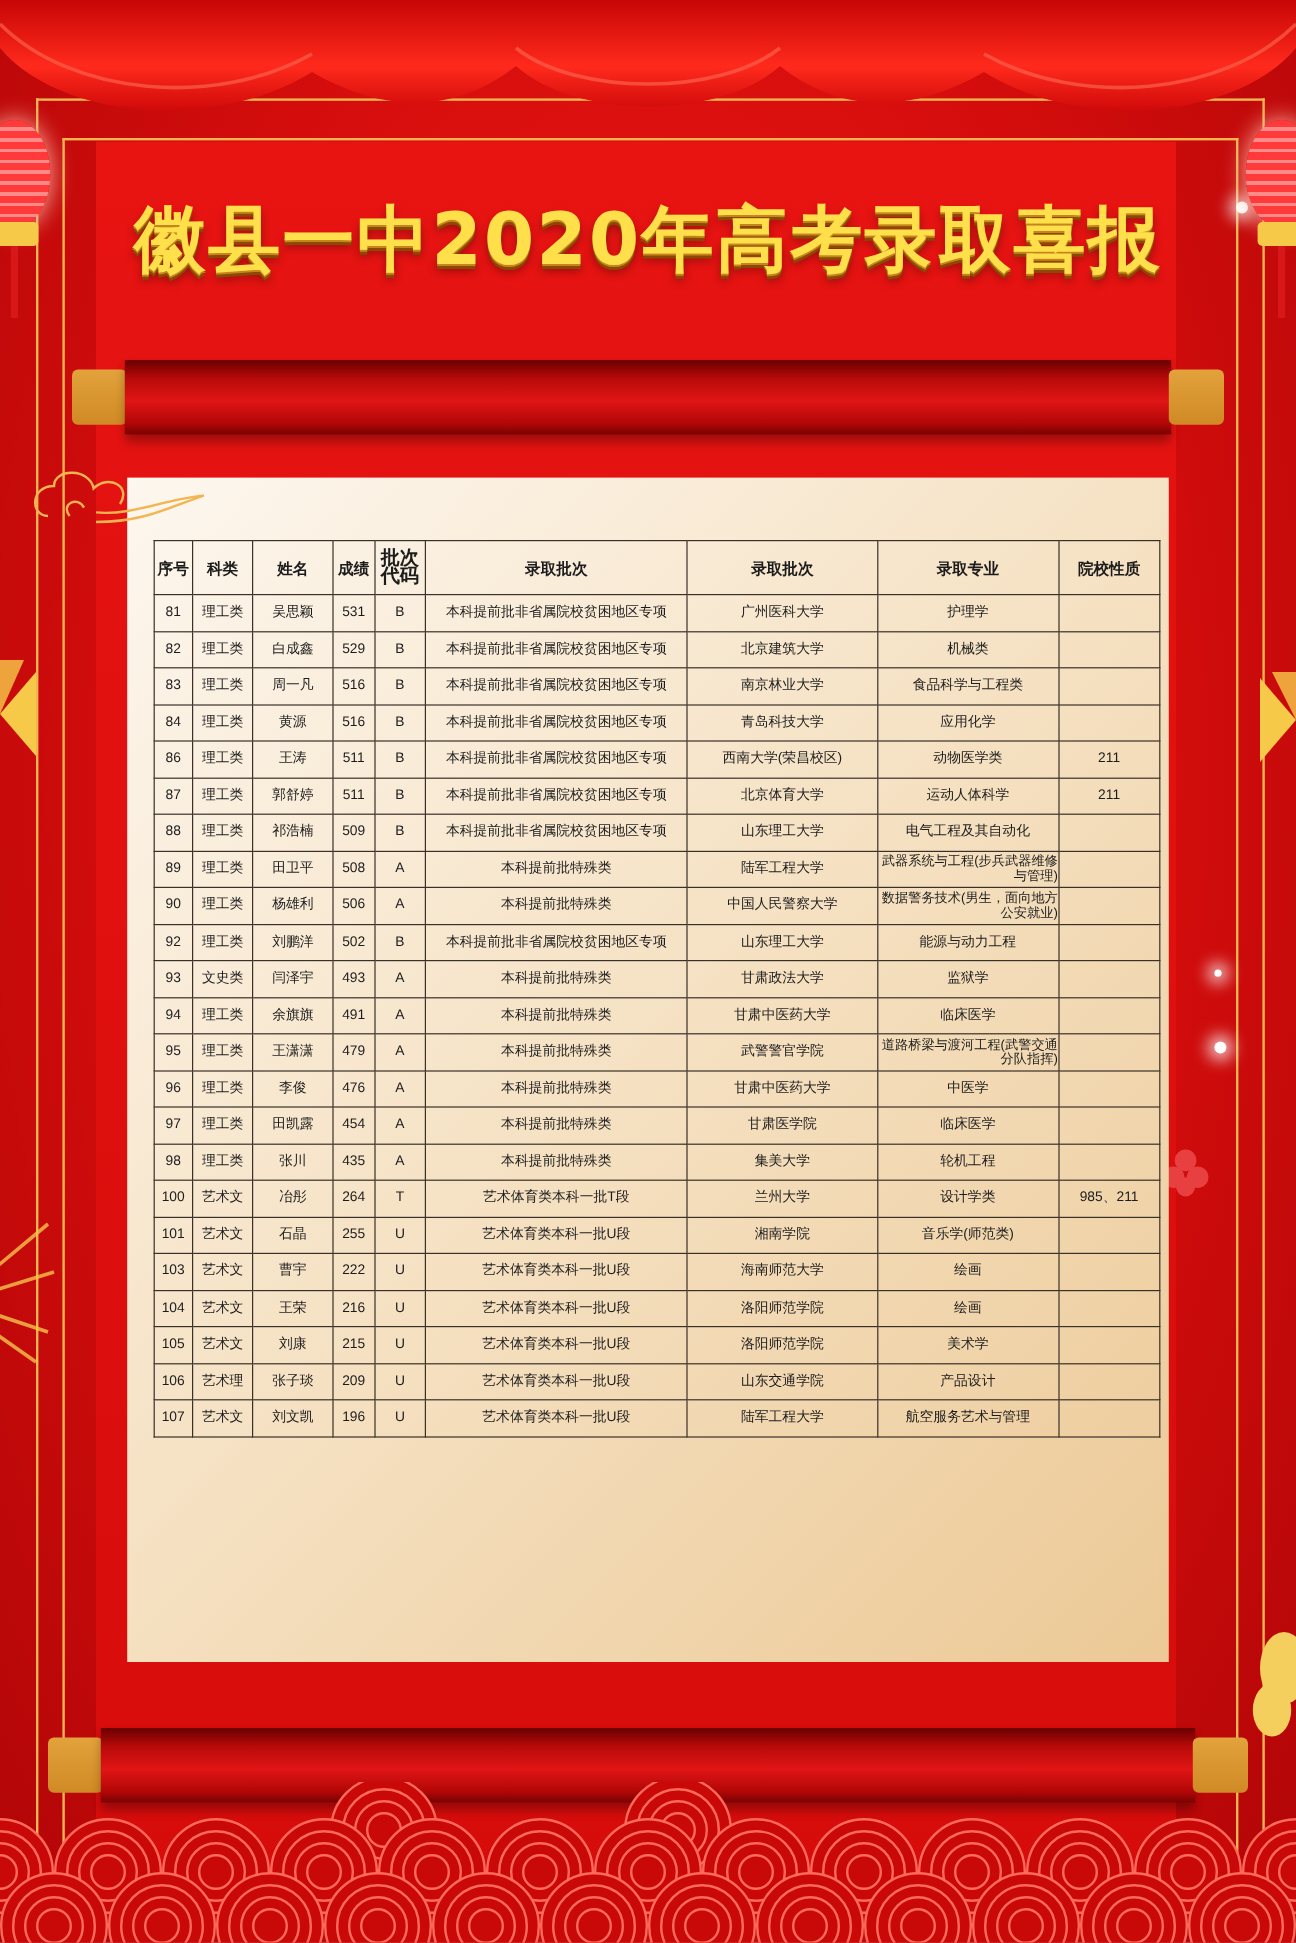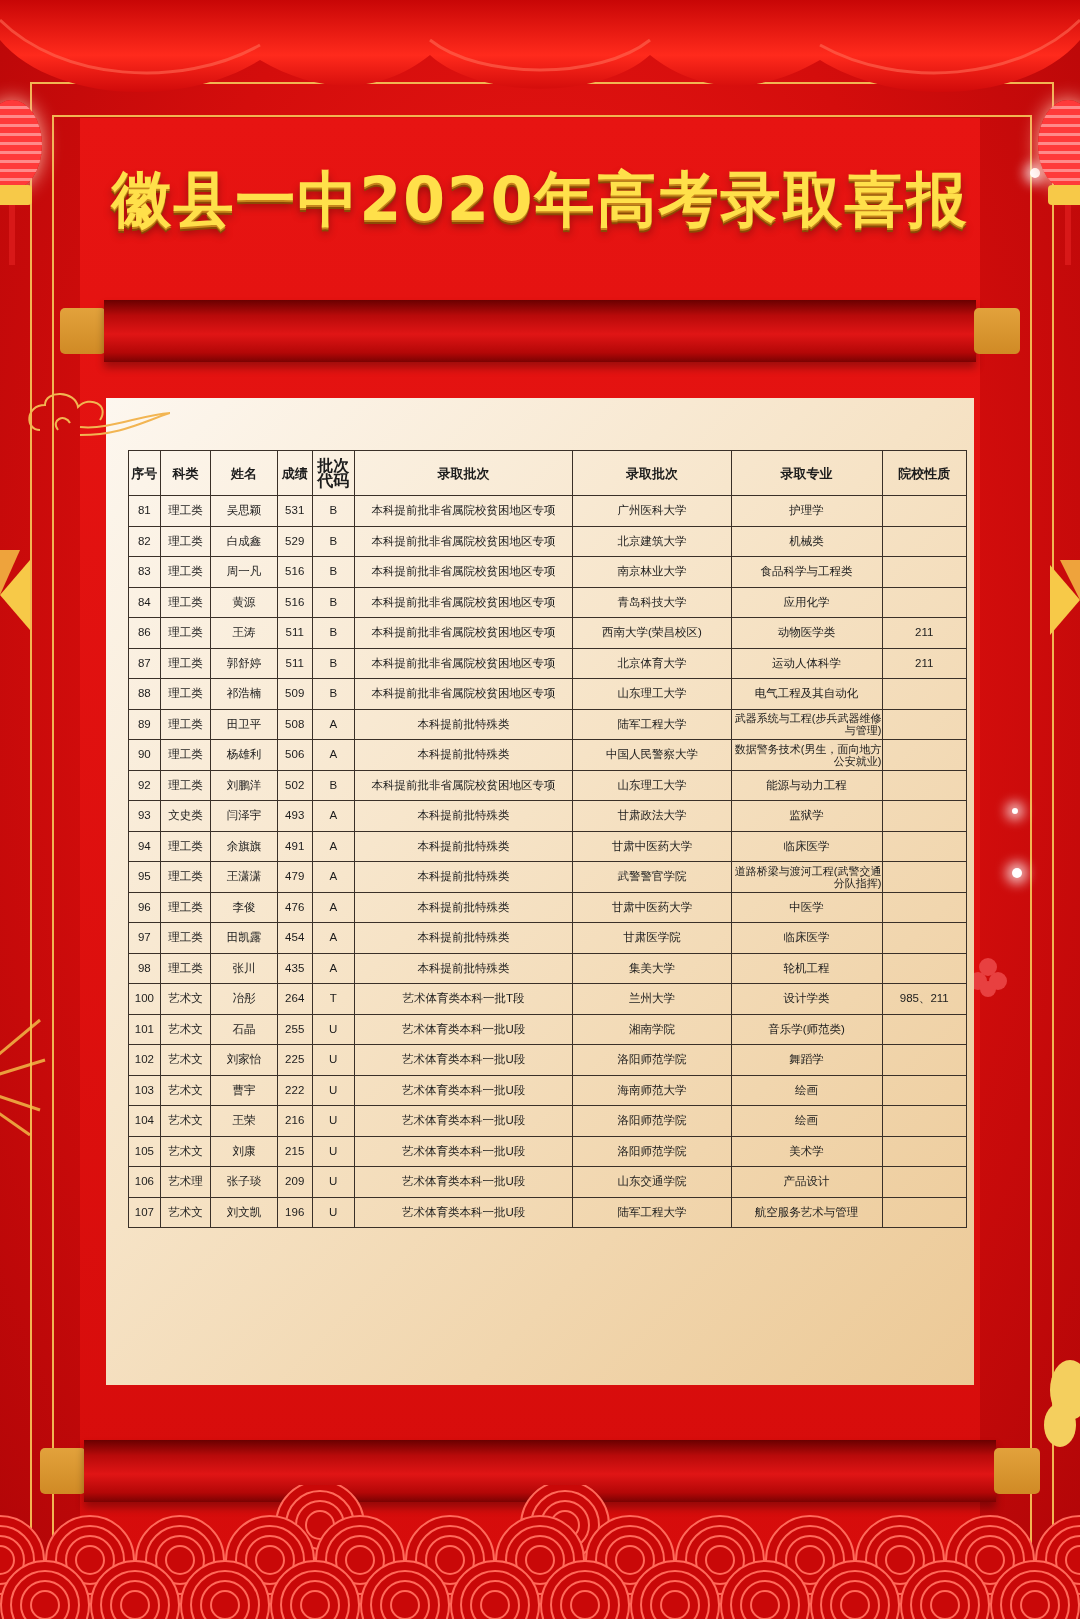--- a/index.html
+++ b/index.html
@@ -346,31 +346,20 @@
         <td>艺术文</td>
         <td>石晶</td>
         <td>255</td>
         <td>U</td>
         <td>艺术体育类本科一批U段</td>
         <td>湘南学院</td>
         <td>音乐学(师范类)</td>
         <td></td>
       </tr>
       <tr>
-        <td>102</td>
-        <td>艺术文</td>
-        <td>刘家怡</td>
-        <td>225</td>
-        <td>U</td>
-        <td>艺术体育类本科一批U段</td>
-        <td>洛阳师范学院</td>
-        <td>舞蹈学</td>
-        <td></td>
-      </tr>
-      <tr>
         <td>103</td>
         <td>艺术文</td>
         <td>曹宇</td>
         <td>222</td>
         <td>U</td>
         <td>艺术体育类本科一批U段</td>
         <td>海南师范大学</td>
         <td>绘画</td>
         <td></td>
       </tr>

